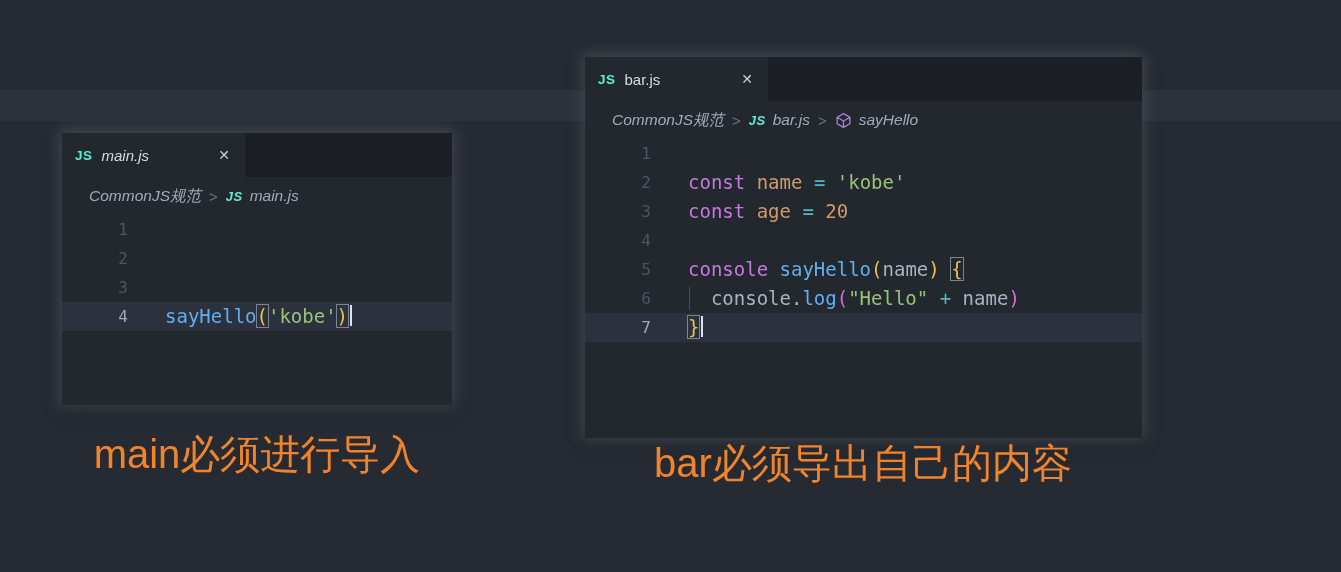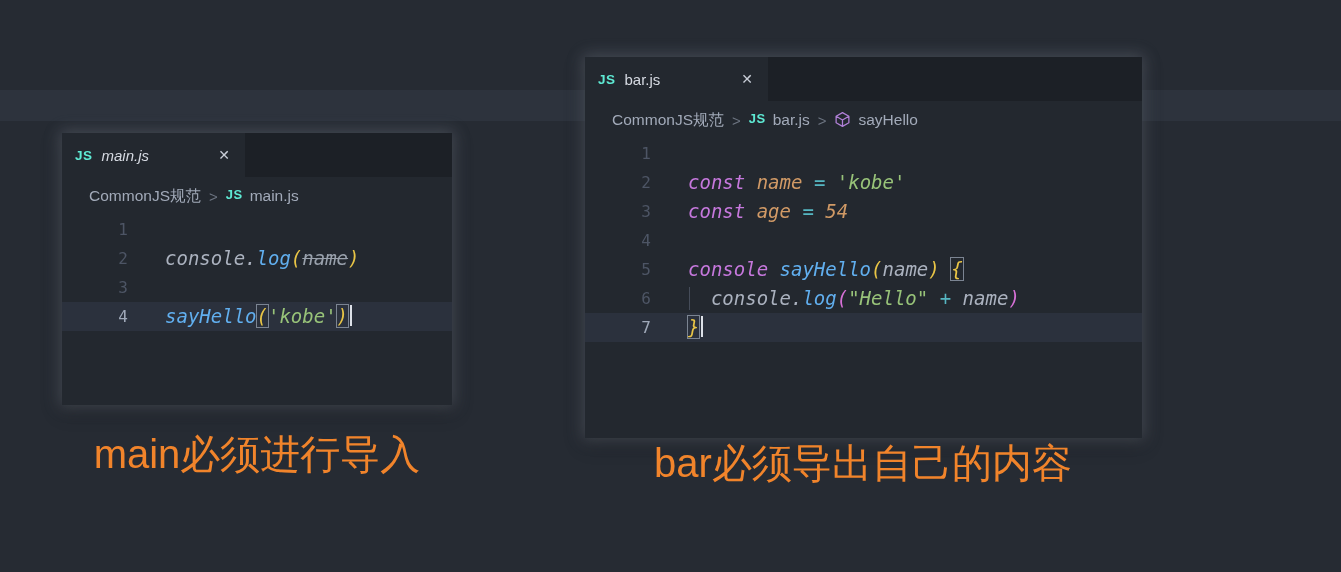--- a/index.html
+++ b/index.html
@@ -21,31 +21,31 @@
   .tab{
     display:flex;align-items:center;gap:9px;box-sizing:border-box;
     width:183px;padding:0 13px;background:#23282f;cursor:pointer;
   }
   .tab-title{color:#d6dae2;font-size:15px;white-space:nowrap;}
   .tab.preview .tab-title{font-style:italic;}
   .jsbadge{color:#5eead4;font-weight:bold;font-size:13.5px;letter-spacing:0.5px;}
   .tab-close{margin-left:auto;color:#c9ced8;font-size:14px;cursor:pointer;padding:2px;}
 
   .crumbs{height:38px;display:flex;align-items:center;padding-left:27px;font-size:15.5px;color:#a2aab9;white-space:nowrap;}
-  .crumb{display:inline-flex;gap:7px;cursor:pointer;}
+  .crumb{display:inline-flex;align-items:center;gap:7px;cursor:pointer;font-style:italic;}
   .crumb .jsbadge{font-size:13px;}
   .crumb-sep{color:#6d7582;font-size:15px;margin:0 8px;}
   .cube-icon{width:17px;height:17px;flex:none;}
 
   .code{font-family:"DejaVu Sans Mono",monospace;font-size:19px;}
   .line{display:flex;height:29px;line-height:29px;}
   .line.current{background:#2b313d;}
   .ln{width:66px;text-align:right;color:#4d5565;font-size:16px;flex:none;}
   .line.current .ln{color:#9fa8b8;}
-  .ltext{margin-left:37px;position:relative;white-space:pre;color:#abb2bf;font-style:italic;}
+  .ltext{margin-left:37px;position:relative;white-space:pre;color:#abb2bf;}
 
   .tk-blue{color:#61afef;}
   .tk-purple{color:#c678dd;}
   .tk-green{color:#98c379;}
   .tk-orange{color:#d19a66;}
   .tk-cyan{color:#56b6c2;}
   .tk-gold{color:#e9c546;}
   .tk-orchid{color:#d670d6;}
   .tk-strike{color:#99a1ac;text-decoration:line-through;}
   .tk-box{outline:1px solid #7b8492;outline-offset:0;}
@@ -83,21 +83,20 @@
         <span class="crumb-label">main.js</span>
       </span>
     </div>
     <div class="code">
       <div class="line">
         <span class="ln">1</span>
         <span class="ltext"></span>
       </div>
       <div class="line">
         <span class="ln">2</span>
-        <span class="ltext"><span class="tk">console.</span><span class="tk tk-blue">log</span><span class="tk tk-gold">(</span><span class="tk tk-strike">name</span><span class="tk tk-gold">)</span></span>
       </div>
       <div class="line">
         <span class="ln">3</span>
       </div>
       <div class="line current">
         <span class="ln">4</span>
         <span class="ltext"><span class="tk tk-blue">sayHello</span><span class="tk tk-gold tk-box">(</span><span class="tk tk-green">'kobe'</span><span class="tk tk-gold tk-box">)</span><span class="cursor"></span></span>
       </div>
     </div>
   </section>
@@ -130,21 +129,21 @@
       <div class="line">
         <span class="ln">1</span>
         <span class="ltext"></span>
       </div>
       <div class="line">
         <span class="ln">2</span>
         <span class="ltext"><span class="tk tk-purple">const</span><span class="tk"> </span><span class="tk tk-orange">name</span><span class="tk"> </span><span class="tk tk-cyan">=</span><span class="tk"> </span><span class="tk tk-green">'kobe'</span></span>
       </div>
       <div class="line">
         <span class="ln">3</span>
-        <span class="ltext"><span class="tk tk-purple">const</span><span class="tk"> </span><span class="tk tk-orange">age</span><span class="tk"> </span><span class="tk tk-cyan">=</span><span class="tk"> </span><span class="tk tk-orange">54</span></span>
+        <span class="ltext"><span class="tk tk-purple">const</span><span class="tk"> </span><span class="tk tk-orange">age</span><span class="tk"> </span><span class="tk tk-cyan">=</span><span class="tk"> </span><span class="tk tk-orange">20</span></span>
       </div>
       <div class="line">
         <span class="ln">4</span>
         <span class="ltext"></span>
       </div>
       <div class="line">
         <span class="ln">5</span>
         <span class="ltext"><span class="tk tk-purple">console</span><span class="tk"> </span><span class="tk tk-blue">sayHello</span><span class="tk tk-gold">(</span><span class="tk">name</span><span class="tk tk-gold">)</span><span class="tk"> </span><span class="tk tk-gold tk-box">{</span></span>
       </div>
       <div class="line">

